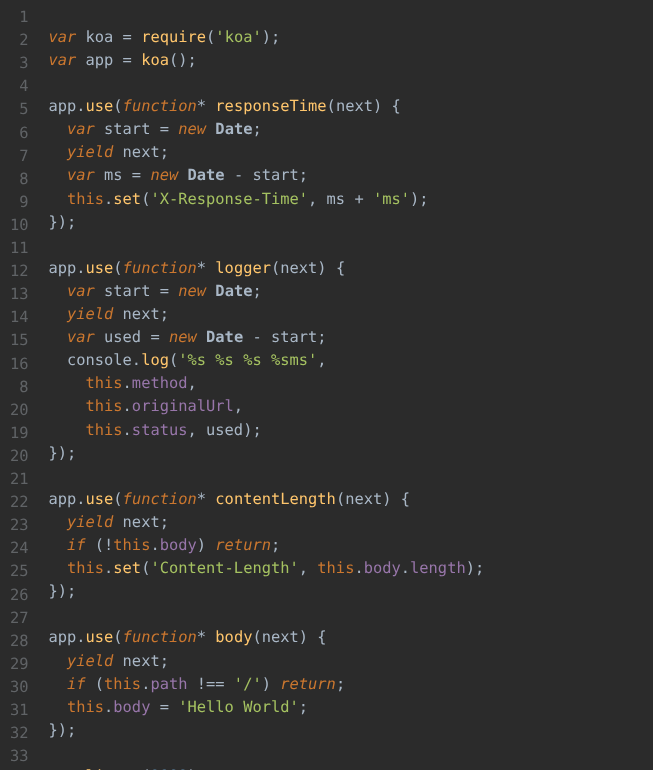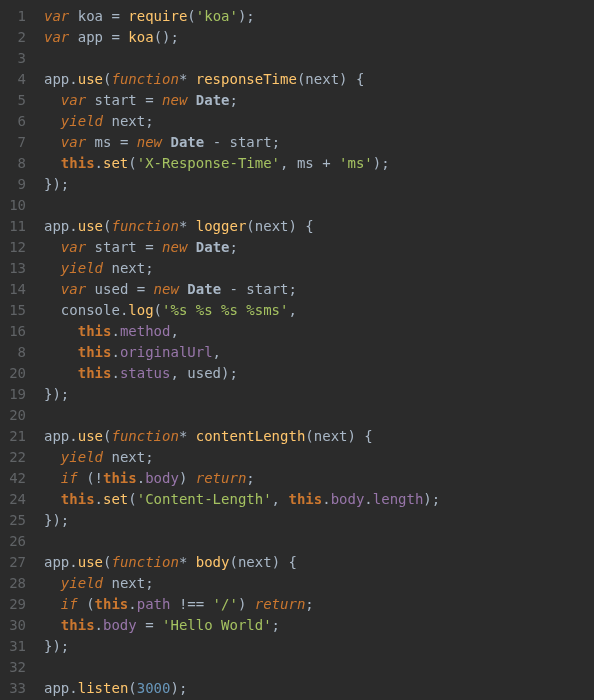--- a/index.html
+++ b/index.html
@@ -17,32 +17,32 @@
     background: #2b2b2b;
     color: #606366;
     text-align: right;
     padding: 6px 10px 6px 6px;
     user-select: none;
     flex-shrink: 0;
     width: 36px;
   }
   .gutter div { height: 21px; }
   .code {
-    padding: 6px 0 6px 8px;
+    padding: 24px 0 6px 8px;
     color: #a9b7c6;
     white-space: pre;
     flex: 1;
   }
   .code .line { height: 21px; }
   .kw   { color: #cb772f; font-style: italic; }   
   .id   { color: #a9b7c6; }                        
   .fn   { color: #ffc66d; }                        
   .str  { color: #a5c261; }                        
   .num  { color: #6897bb; }                        
-  .this { color: #cb772f; font-weight: bold; }                        
+  .this { color: #cb772f; }                        
   .prop { color: #9876aa; }                        
   .op   { color: #a9b7c6; }                        
   .type { color: #a9b7c6; font-weight: bold; }                        
   .param{ color: #a9b7c6; }
   .name { color: #ffc66d; text-align: right; }                        
 </style>
 </head>
 <body>
 
 <div class="gutter">
@@ -61,21 +61,21 @@
     <div>13</div>
     <div>14</div>
     <div>15</div>
     <div>16</div>
     <div>8</div>
     <div>20</div>
     <div>19</div>
     <div>20</div>
     <div>21</div>
     <div>22</div>
-    <div>42</div>
+    <div>23</div>
     <div>24</div>
     <div>25</div>
     <div>26</div>
     <div>27</div>
     <div>28</div>
     <div>29</div>
     <div>30</div>
     <div>31</div>
     <div>32</div>
     <div>33</div>

